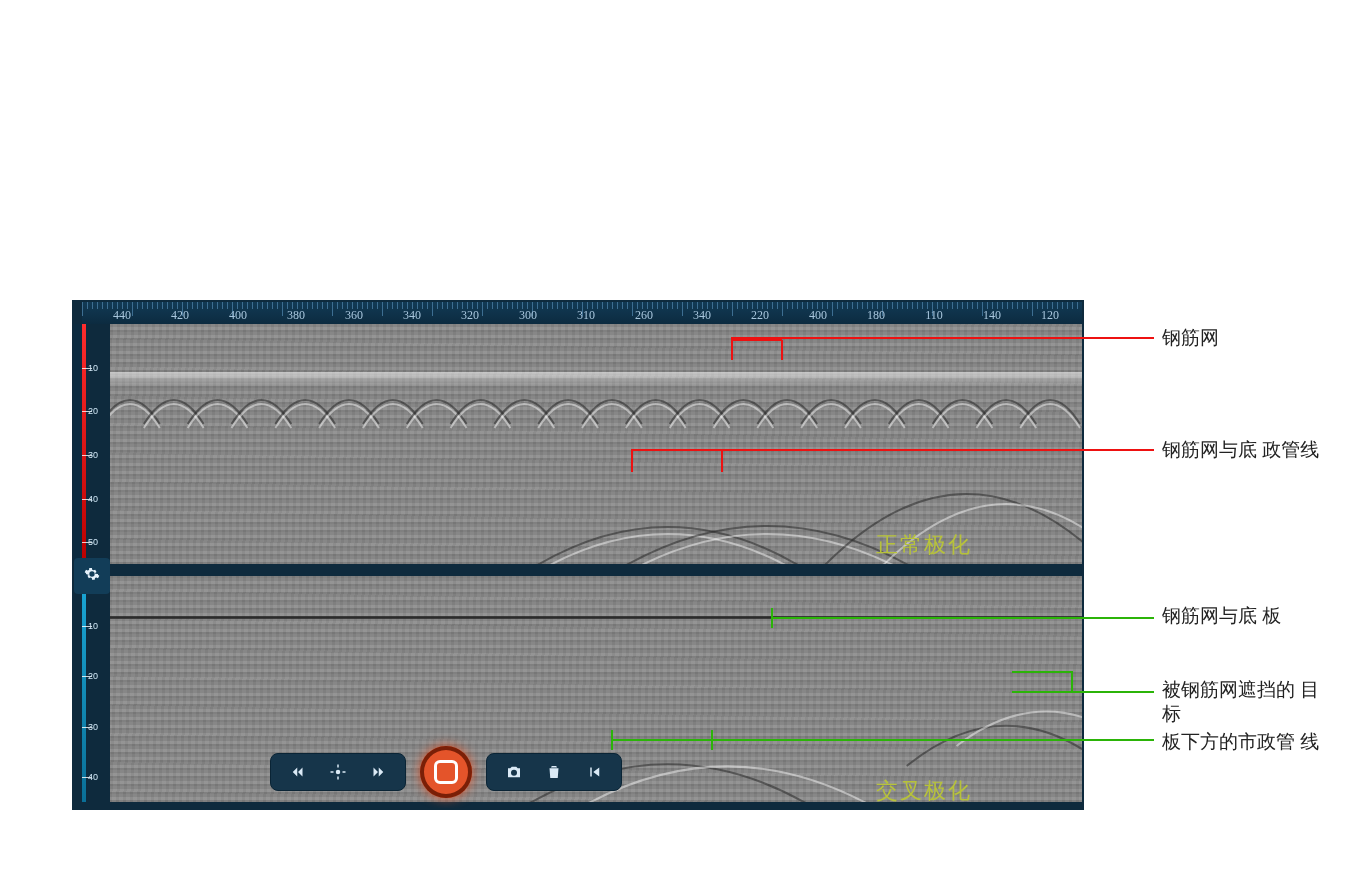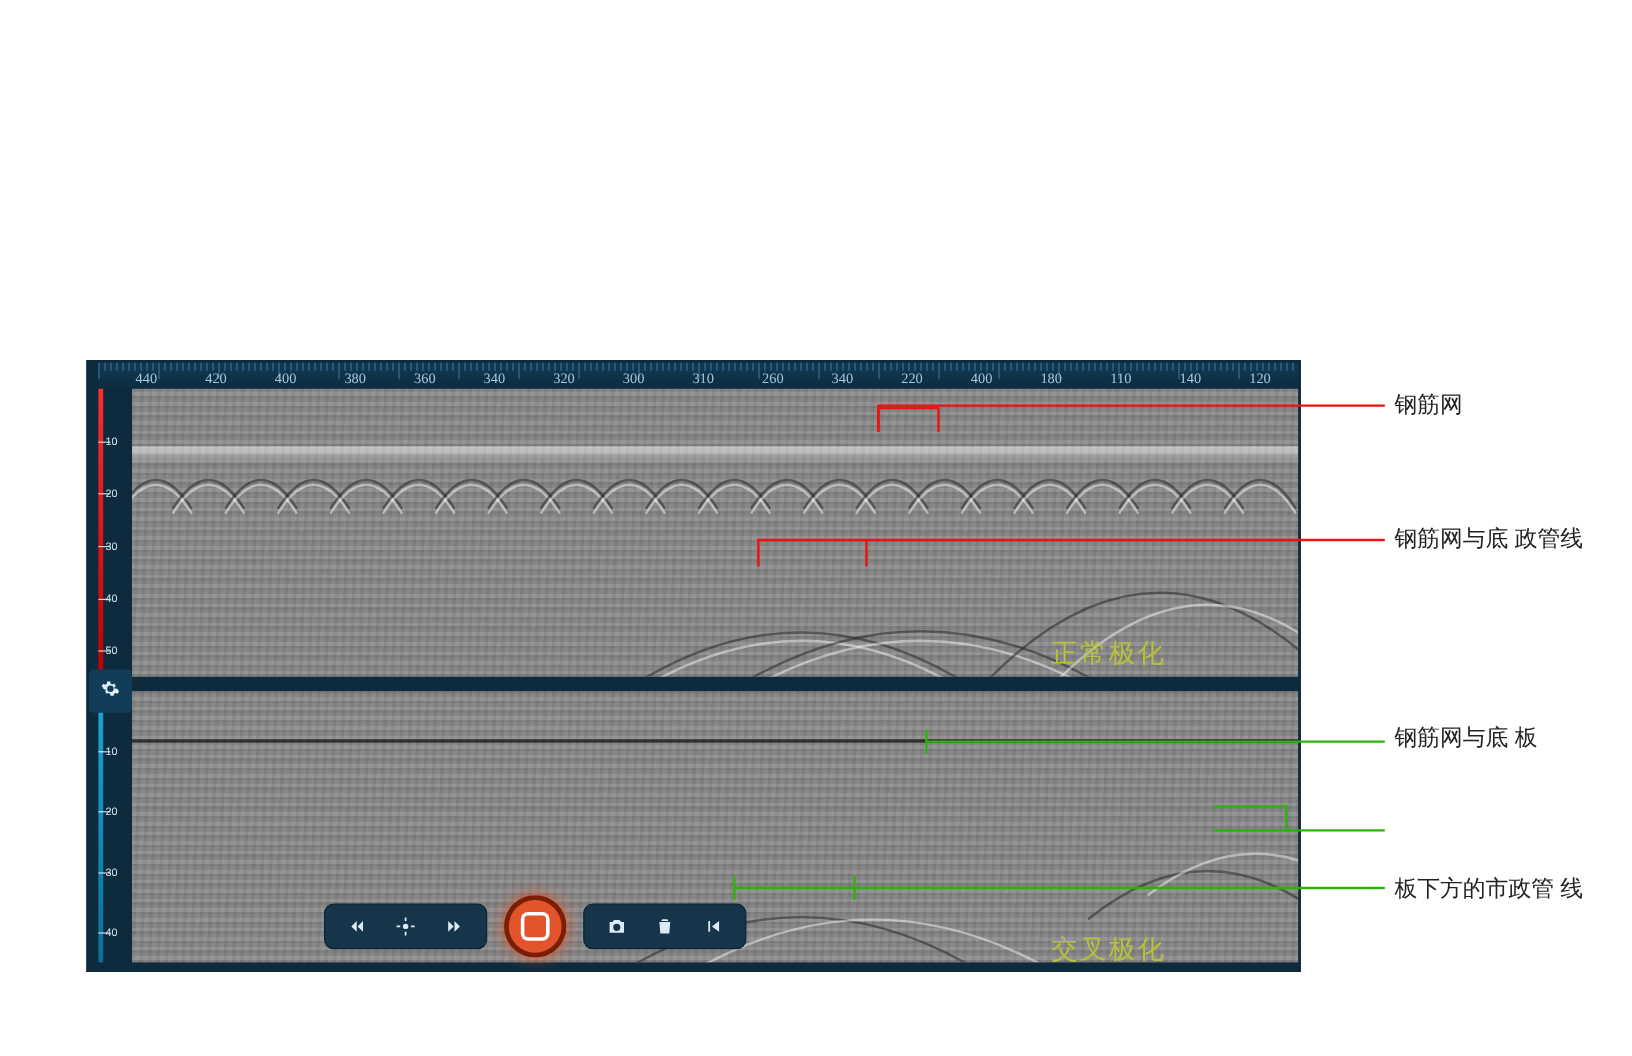--- a/index.html
+++ b/index.html
@@ -497,17 +497,19 @@
         <line class="green-stroke" x1="540" y1="430" x2="540" y2="450"></line>
         <line class="green-stroke" x1="640" y1="430" x2="640" y2="450"></line>
         <polyline class="green-stroke" points="640,440 1082,440"></polyline>
       </svg>
 
       <div class="callout-label" style="top:26px;">钢筋网</div>
       <div class="callout-label" style="top:138px;">钢筋网与底
 政管线</div>
       <div class="callout-label" style="top:304px;">钢筋网与底
 板</div>
+      <div class="callout-label" style="top:378px;">被钢筋网遮挡的
+目标</div>
       <div class="callout-label" style="top:430px;">板下方的市政管
 线</div>
     </div>
   </div>
 </div>
 
 </body></html>

